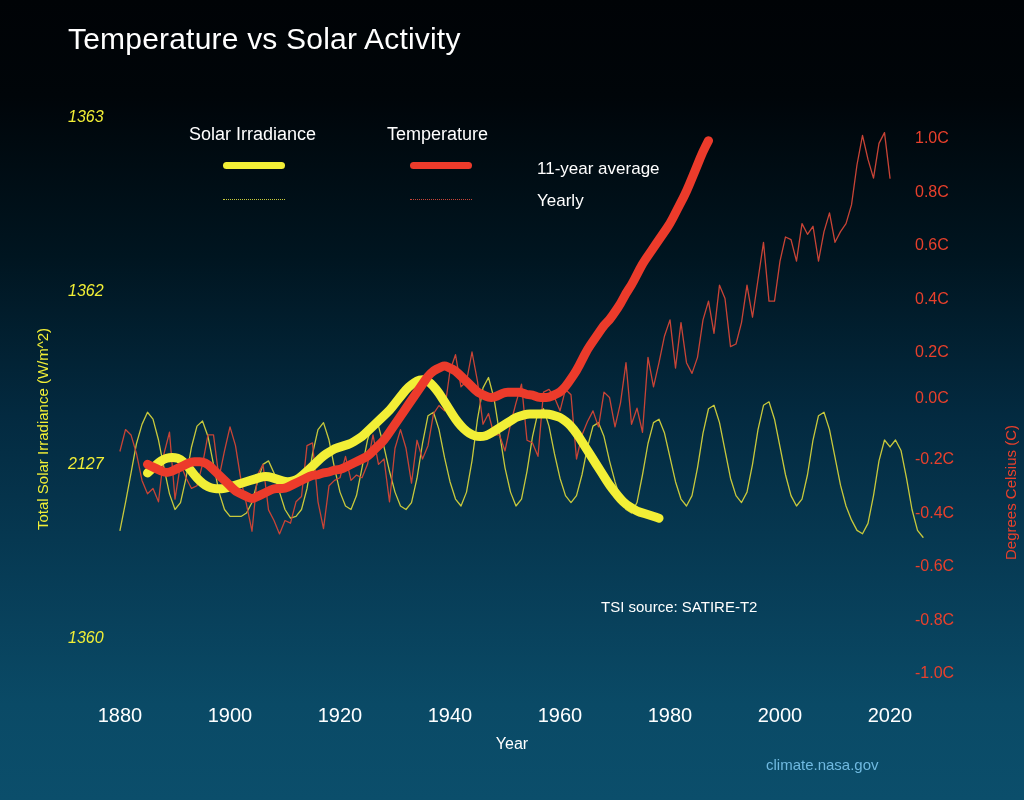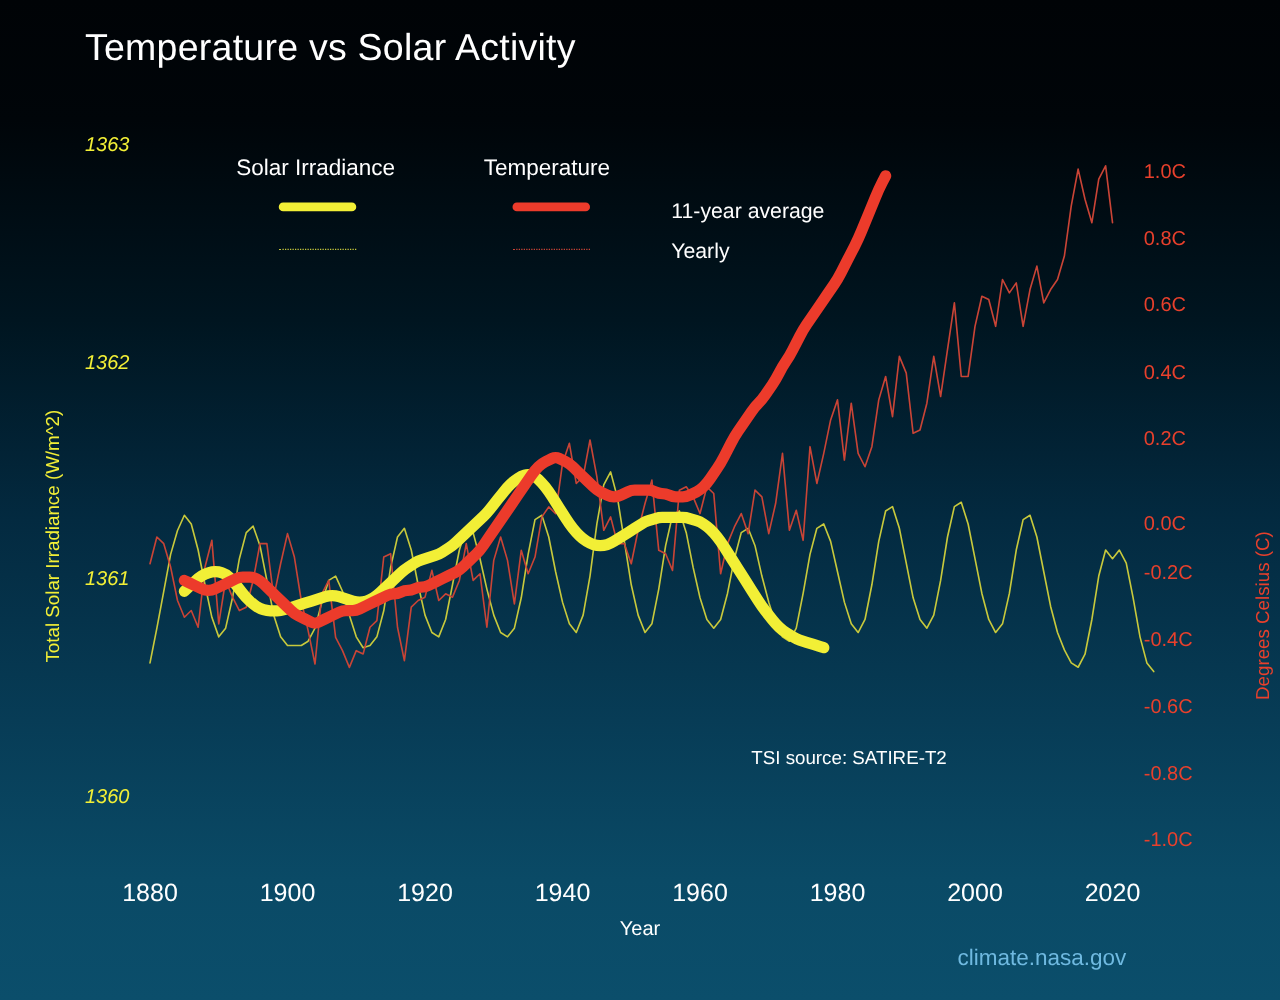--- a/index.html
+++ b/index.html
@@ -168,21 +168,21 @@
     line-height: 22px;
   }
   #source-block div { white-space: nowrap; }
 
   
   #watermark {
     position: absolute;
     left: 766px;
     top: 756px;
     color: #6fb9e0;
-    font-size: 18px;
+    font-size: 15px;
     white-space: nowrap;
   }
 </style>
 </head>
 <body>
 
 <div id="page">
 
   <div id="chart-title">Temperature vs Solar Activity</div>
 
@@ -199,30 +199,30 @@
         </g>
       <g id="series-temp-avg">
           <path d="M147.50,464.35 Q147.50,464.35 150.25,465.69 Q153.00,467.02 155.75,468.36 Q158.50,469.70 161.25,471.04 Q164.00,472.38 166.75,472.38 Q169.50,472.38 172.25,471.04 Q175.00,469.70 177.75,468.36 Q180.50,467.02 183.25,465.69 Q186.00,464.35 188.75,463.01 Q191.50,461.68 194.25,461.68 Q197.00,461.68 199.75,461.68 Q202.50,461.68 205.25,463.01 Q208.00,464.35 210.75,467.02 Q213.50,469.70 216.25,472.38 Q219.00,475.05 221.75,477.73 Q224.50,480.40 227.25,483.08 Q230.00,485.75 232.75,488.43 Q235.50,491.10 238.25,492.44 Q241.00,493.78 243.75,495.11 Q246.50,496.45 249.25,497.79 Q252.00,499.13 254.75,497.79 Q257.50,496.45 260.25,495.11 Q263.00,493.78 265.75,492.44 Q268.50,491.10 271.25,489.76 Q274.00,488.43 276.75,488.43 Q279.50,488.43 282.25,488.43 Q285.00,488.43 287.75,487.09 Q290.50,485.75 293.25,484.41 Q296.00,483.07 298.75,481.74 Q301.50,480.40 304.25,479.06 Q307.00,477.73 309.75,476.39 Q312.50,475.05 315.25,475.05 Q318.00,475.05 320.75,473.71 Q323.50,472.38 326.25,472.38 Q329.00,472.38 331.75,471.04 Q334.50,469.70 337.25,469.70 Q340.00,469.70 342.75,468.36 Q345.50,467.02 348.25,465.69 Q351.00,464.35 353.75,463.01 Q356.50,461.68 359.25,460.34 Q362.00,459.00 364.75,457.66 Q367.50,456.32 370.25,453.65 Q373.00,450.97 375.75,448.30 Q378.50,445.63 381.25,442.95 Q384.00,440.27 386.75,436.26 Q389.50,432.25 392.25,428.24 Q395.00,424.23 397.75,420.21 Q400.50,416.20 403.25,412.19 Q406.00,408.18 408.75,404.16 Q411.50,400.15 414.25,396.14 Q417.00,392.13 419.75,388.11 Q422.50,384.10 425.25,380.09 Q428.00,376.08 430.75,373.40 Q433.50,370.73 436.25,369.39 Q439.00,368.05 441.75,366.71 Q444.50,365.38 447.25,366.71 Q450.00,368.05 452.75,369.39 Q455.50,370.73 458.25,373.40 Q461.00,376.08 463.75,378.75 Q466.50,381.43 469.25,384.10 Q472.00,386.77 474.75,389.45 Q477.50,392.13 480.25,393.46 Q483.00,394.80 485.75,396.14 Q488.50,397.47 491.25,397.47 Q494.00,397.47 496.75,396.14 Q499.50,394.80 502.25,393.46 Q505.00,392.13 507.75,392.13 Q510.50,392.13 513.25,392.13 Q516.00,392.13 518.75,392.13 Q521.50,392.13 524.25,393.46 Q527.00,394.80 529.75,394.80 Q532.50,394.80 535.25,396.14 Q538.00,397.47 540.75,397.47 Q543.50,397.47 546.25,397.47 Q549.00,397.47 551.75,396.14 Q554.50,394.80 557.25,393.46 Q560.00,392.13 562.75,389.45 Q565.50,386.77 568.25,382.76 Q571.00,378.75 573.75,374.74 Q576.50,370.73 579.25,365.38 Q582.00,360.02 584.75,354.68 Q587.50,349.33 590.25,345.31 Q593.00,341.30 595.75,337.29 Q598.50,333.27 601.25,329.26 Q604.00,325.25 606.75,322.57 Q609.50,319.90 612.25,315.89 Q615.00,311.88 617.75,307.86 Q620.50,303.85 623.25,298.50 Q626.00,293.15 628.75,289.14 Q631.50,285.13 634.25,279.77 Q637.00,274.43 639.75,269.08 Q642.50,263.73 645.25,259.71 Q648.00,255.70 650.75,251.69 Q653.50,247.68 656.25,243.66 Q659.00,239.65 661.75,235.64 Q664.50,231.63 667.25,227.61 Q670.00,223.60 672.75,218.25 Q675.50,212.90 678.25,207.55 Q681.00,202.20 683.75,196.85 Q686.50,191.50 689.25,184.81 Q692.00,178.13 694.75,171.44 Q697.50,164.75 700.25,158.06 Q703.00,151.38 705.75,146.03 L708.50,140.68" fill="none" stroke="#ec3b2b" stroke-width="9" stroke-linecap="round" stroke-linejoin="round"></path>
         </g>
     </svg>
   </div>
 
   <div id="axis-left">
       <div class="axis-tick tsi-tick" style="left: 68px; top: 108px;">1363</div>
       <div class="axis-tick tsi-tick" style="left: 68px; top: 281.667px;">1362</div>
-      <div class="axis-tick tsi-tick" style="left: 68px; top: 455.333px;">1361</div>
+      <div class="axis-tick tsi-tick" style="left: 68px; top: 455.333px;">2127</div>
       <div class="axis-tick tsi-tick" style="left: 68px; top: 629px;">1360</div>
     </div>
   <div id="axis-right">
       <div class="axis-tick temp-tick" style="left: 915px; top: 129px;">1.0C</div>
       <div class="axis-tick temp-tick" style="left: 915px; top: 182.5px;">0.8C</div>
       <div class="axis-tick temp-tick" style="left: 915px; top: 236px;">0.6C</div>
       <div class="axis-tick temp-tick" style="left: 915px; top: 289.5px;">0.4C</div>
       <div class="axis-tick temp-tick" style="left: 915px; top: 343px;">0.2C</div>
-      <div class="axis-tick temp-tick" style="left: 915px; top: 411px;">0.0C</div>
+      <div class="axis-tick temp-tick" style="left: 915px; top: 389px;">0.0C</div>
       <div class="axis-tick temp-tick" style="left: 915px; top: 450px;">-0.2C</div>
       <div class="axis-tick temp-tick" style="left: 915px; top: 503.5px;">-0.4C</div>
       <div class="axis-tick temp-tick" style="left: 915px; top: 557px;">-0.6C</div>
       <div class="axis-tick temp-tick" style="left: 915px; top: 610.5px;">-0.8C</div>
       <div class="axis-tick temp-tick" style="left: 915px; top: 664px;">-1.0C</div>
     </div>
   <div id="axis-bottom">
       <div class="axis-tick year-tick" style="width: 80px; left: 80px; top: 704px;">1880</div>
       <div class="axis-tick year-tick" style="width: 80px; left: 190px; top: 704px;">1900</div>
       <div class="axis-tick year-tick" style="width: 80px; left: 300px; top: 704px;">1920</div>

